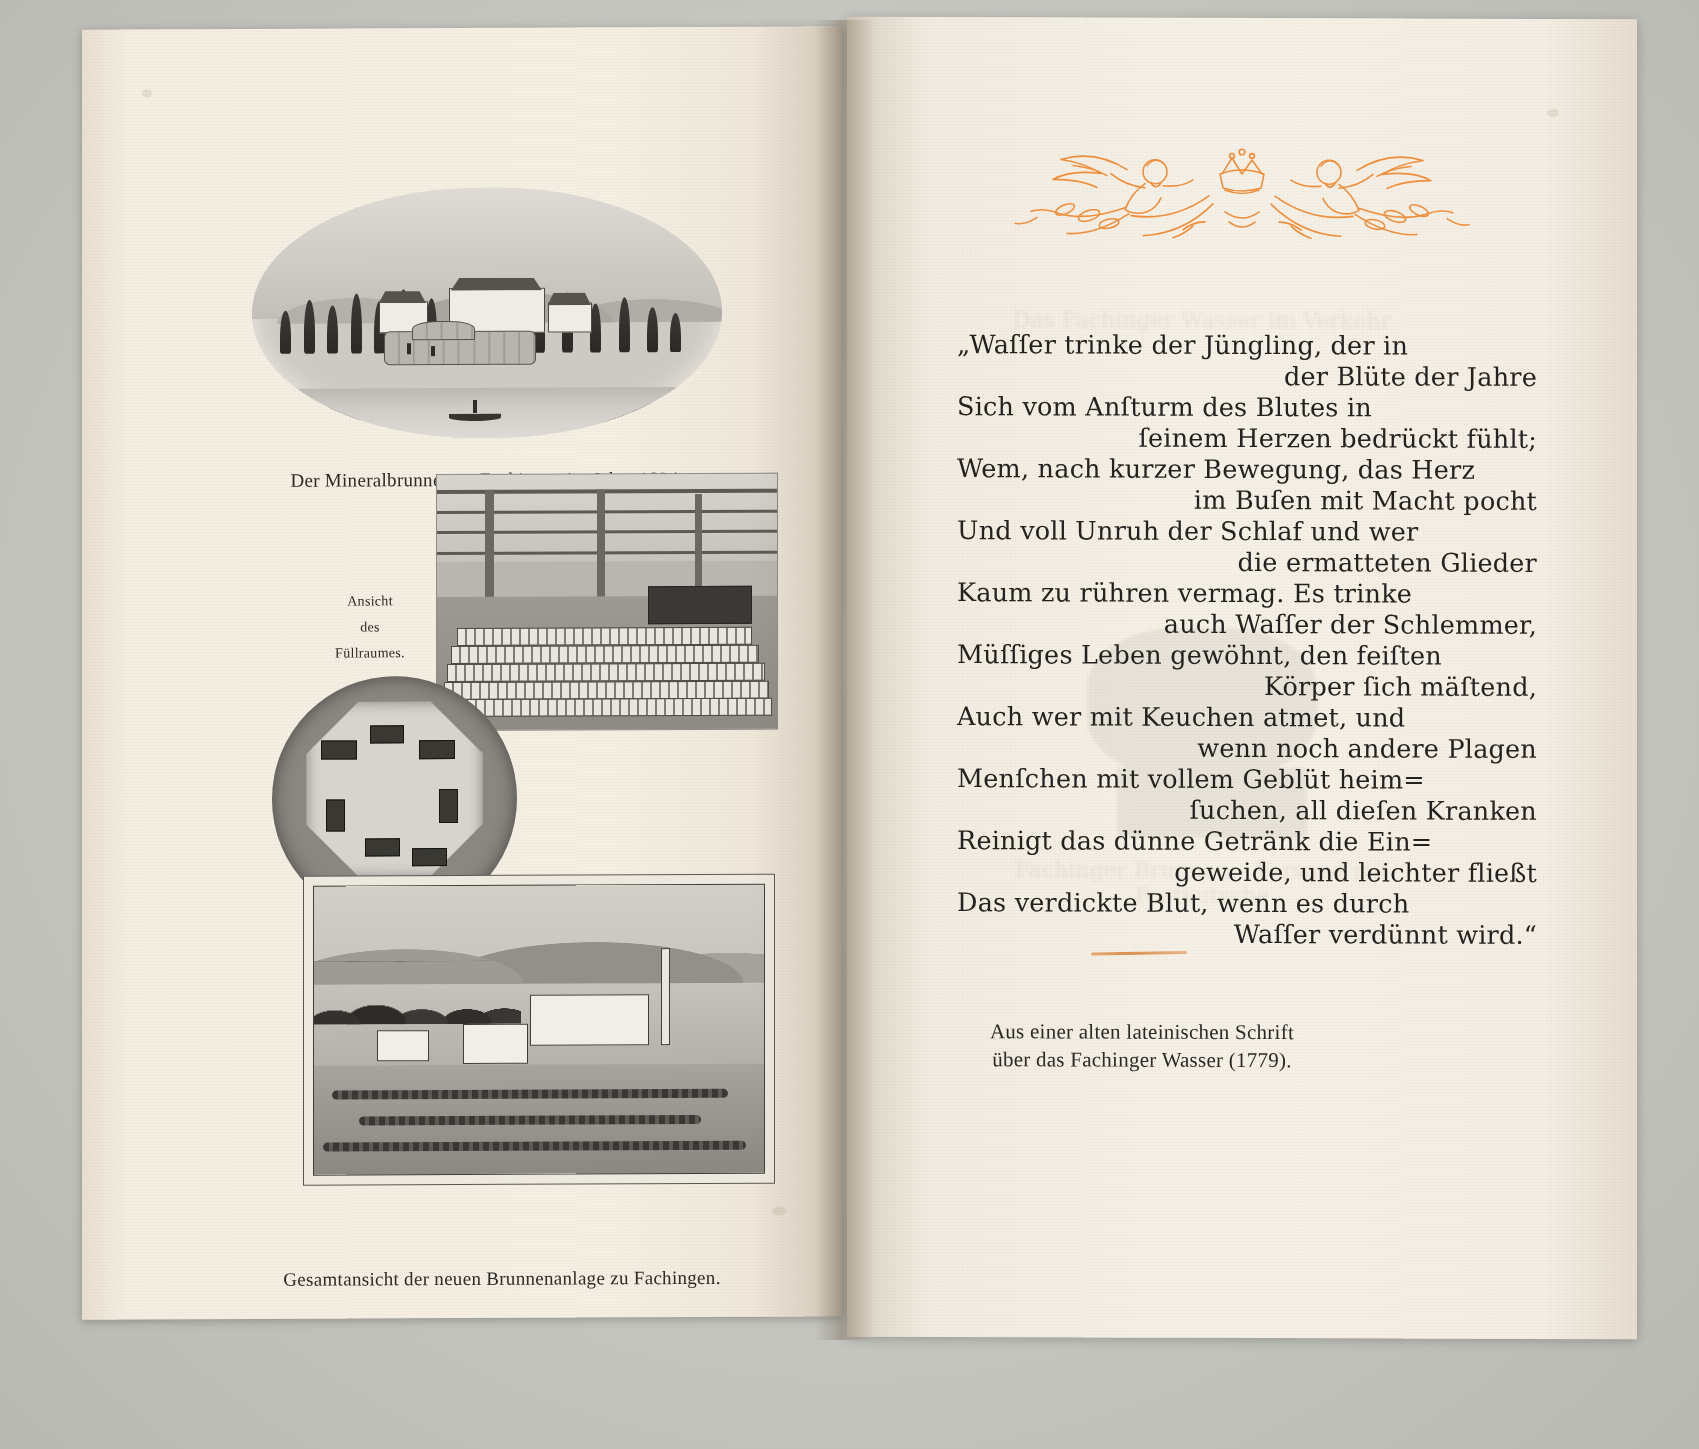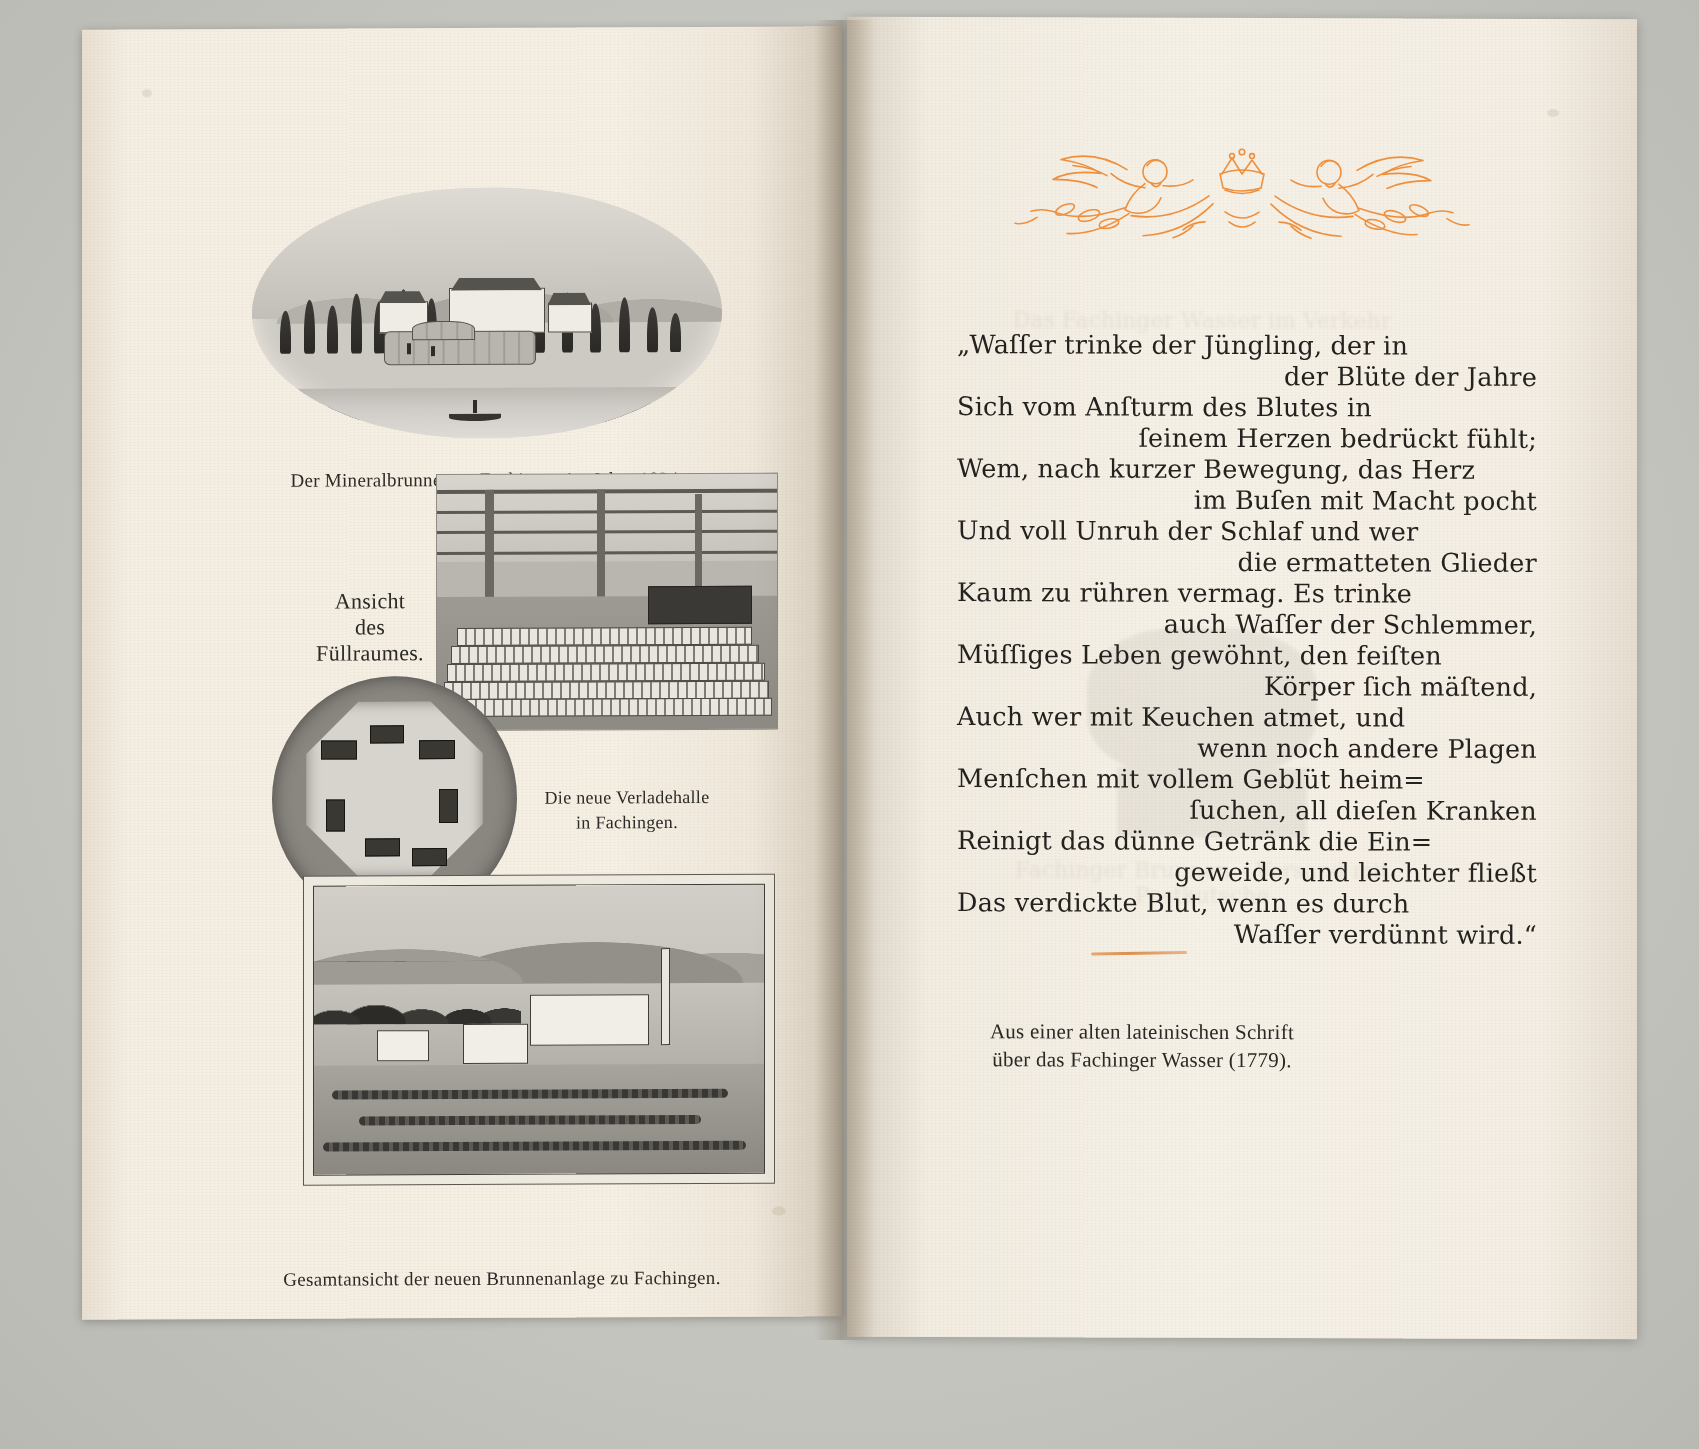--- a/index.html
+++ b/index.html
@@ -328,42 +328,38 @@
       <div class="column" style="left:47%;top:6%;width:8px;height:52%;"></div>
       <div class="column" style="left:76%;top:8%;width:7px;height:46%;"></div>
       <div class="hall-floor"></div>
       <div class="crate-row" style="left:6%;top:60%;width:86%;"></div>
       <div class="crate-row" style="left:4%;top:67%;width:90%;"></div>
       <div class="crate-row" style="left:3%;top:74%;width:93%;"></div>
       <div class="crate-row" style="left:2%;top:81%;width:95%;"></div>
       <div class="crate-row" style="left:1%;top:88%;width:97%;"></div>
       <div class="bldg" style="left:62%;top:44%;width:30%;height:14%;background:#3b3935;border-color:#26241f;"></div>
     </div>
-    <div class="fig-caption" style="position:absolute;left:228px;top:560px;width:120px;font-size:22px;line-height:26px;">
+    <div class="fig-caption" style="position:absolute;left:228px;top:560px;width:120px;font-size:14px;line-height:26px;">
       <div>Ansicht</div>
       <div>des</div>
       <div>Füllraumes.</div>
     </div>
 
     <div id="fig-verladehalle">
       <div class="round-frame">
         <div class="octagon"></div>
         <div class="truck" style="left:20%;top:26%;width:34px;height:17px;"></div>
         <div class="truck" style="left:40%;top:20%;width:32px;height:16px;"></div>
         <div class="truck" style="left:60%;top:26%;width:34px;height:17px;"></div>
         <div class="truck" style="left:68%;top:46%;width:17px;height:32px;"></div>
         <div class="truck" style="left:22%;top:50%;width:17px;height:30px;"></div>
         <div class="truck" style="left:38%;top:66%;width:33px;height:16px;"></div>
         <div class="truck" style="left:57%;top:70%;width:33px;height:16px;"></div>
         <div class="truck" style="left:46%;top:84%;width:36px;height:18px;"></div>
       </div>
-    </div>
-    <div class="fig-caption" style="position:absolute;left:440px;top:758px;width:210px;font-size:18px;line-height:25px;">
-      <div>Die neue Verladehalle</div>
-      <div>in Fachingen.</div>
     </div>
 
     <div id="fig-gesamtansicht">
       <div class="land-inner">
         <div class="land-hill"></div>
         <div class="land-forest"></div>
         <div class="factory" style="left:48%;top:38%;width:26%;height:17%;"></div>
         <div class="factory" style="left:33%;top:48%;width:14%;height:13%;"></div>
         <div class="factory" style="left:14%;top:50%;width:11%;height:10%;"></div>
         <div class="chimney" style="left:77%;top:22%;width:7px;height:33%;"></div>

